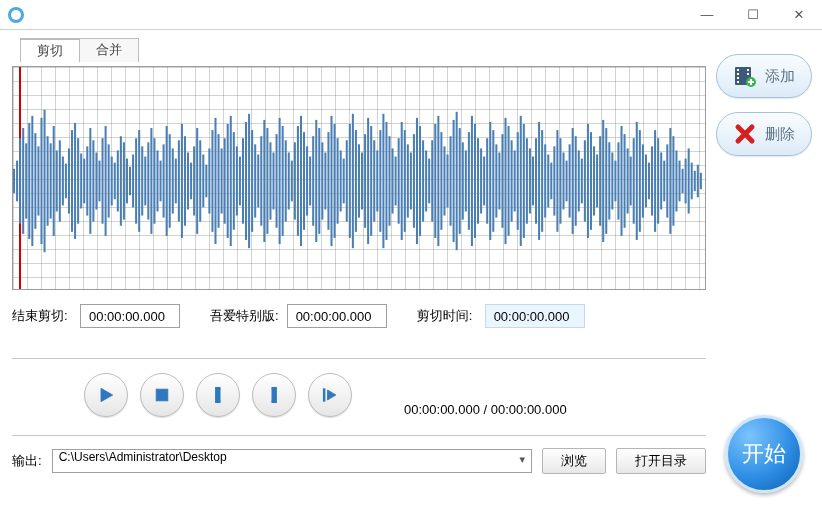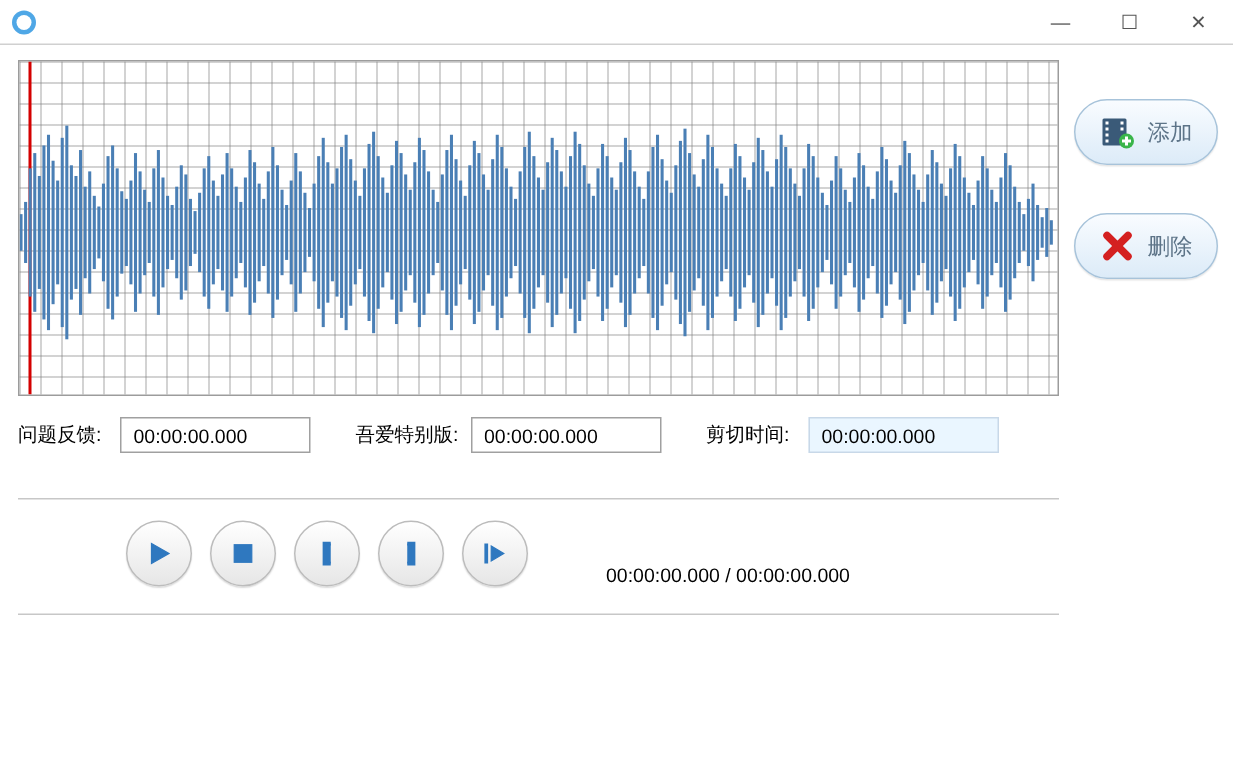--- a/index.html
+++ b/index.html
@@ -28,63 +28,67 @@
     background-image:
       repeating-linear-gradient(to right, rgba(128,128,128,0.35) 0 1px, transparent 1px 14px),
       repeating-linear-gradient(to bottom, rgba(128,128,128,0.35) 0 1px, transparent 1px 14px);
   }
   .wave-cursor { position:absolute; left:6px; top:0; bottom:0; width:2px; background:#d40000; }
   .wave-svg { position:absolute; inset:0; }
 
   
   .time-row { display:flex; align-items:center; gap:8px; margin-top:14px; font-size:13px; }
   .time-row .label { min-width:60px; }
-  .time-input { width:127px; height:24px; border:1px solid #a0a0a0; font-size:13px; padding-left:8px; background:#fff;}
+  .time-input { width:100px; height:24px; border:1px solid #a0a0a0; font-size:13px; padding-left:8px; background:#fff;}
   .time-input.ro { background:#eaf6ff; border-color:#c8d8e8;}
   .spacer { width:14px; }
 
   .hr { border:none; border-top:1px solid #c7c7c7; margin:30px 0 14px 0; }
 
   
   .play-row { display:flex; align-items:flex-end; gap:12px; padding-left:72px; }
   .circle-btn { width:44px; height:44px; border-radius:50%; background:linear-gradient(#ffffff,#e6e6e6); border:1px solid #bcbcbc; display:flex; align-items:center; justify-content:center; box-shadow:0 1px 1px rgba(0,0,0,0.15);}
   .circle-btn svg { width:20px; height:20px; fill:#2f78bf; stroke:#2f78bf; }
   .pos-text { margin-left:40px; font-size:13px; color:#000; }
 
   .hr2 { border:none; border-top:1px solid #c7c7c7; margin:18px 0 12px 0; }
 
   
   .out-row { display:flex; align-items:center; gap:10px; font-size:13px; }
   .out-select { flex:1; height:24px; border:1px solid #a0a0a0; font-size:12px; padding-left:6px; background:#fff; position:relative;}
   .out-select:after{content:"▾"; position:absolute; right:6px; top:3px; font-size:11px; color:#555;}
   .small-btn { padding:3px 18px; background:linear-gradient(#ffffff,#e8e8e8); border:1px solid #b5b5b5; font-size:13px; border-radius:2px;}
 
   
-  .side-btn { width:100%; height:44px; border-radius:22px; background:linear-gradient(#f9fcff,#dcebf8); border:1px solid #a7c3da; display:flex; align-items:center; justify-content:center; gap:8px; margin-top:32px; font-size:15px; color:#5d7488; box-shadow:0 1px 1px rgba(0,0,0,0.1);}
-  .side-btn:first-child{margin-top:30px;}
+  .side-btn { width:100%; height:44px; border-radius:22px; background:linear-gradient(#f9fcff,#dcebf8); border:1px solid #a7c3da; display:flex; align-items:center; justify-content:center; gap:8px; margin-top:14px; font-size:15px; color:#5d7488; box-shadow:0 1px 1px rgba(0,0,0,0.1);}
+  .side-btn:first-child{margin-top:18px;}
   .side-icon { width:24px; height:24px; }
 
   .start-btn { margin-top:auto; margin-bottom:12px; width:78px; height:78px; border-radius:50%;
     background:radial-gradient(circle at 30% 25%, #7cc3ff 0%, #2f8fe5 55%, #0a5eaf 100%);
     border:3px solid #cfe6fa; color:#fff; font-size:22px; display:flex; align-items:center; justify-content:center; box-shadow:0 2px 4px rgba(0,0,0,0.3);}
 </style>
 </head>
 <body>
 
 <div class="titlebar">
   <span class="title-icon"></span>
   <div class="win-controls">
     <div class="win-btn">—</div>
     <div class="win-btn">☐</div>
     <div class="win-btn close">✕</div>
   </div>
 </div>
 
 <div class="content">
   <div class="left-panel">
+    <div class="tabs">
+      <div class="tab active">剪切</div>
+      <div class="tab">合并</div>
+    </div>
 
     <div class="wave-box">
       <div class="wave-cursor"></div>
       <svg class="wave-svg" viewBox="0 0 680 224" preserveAspectRatio="none">
         <g fill="#4a7fb5">
 
         <rect x="0" y="100" width="2" height="24"></rect>
             <rect x="3" y="92" width="2" height="40"></rect>
             <rect x="6" y="70" width="2" height="84"></rect>
             <rect x="9" y="60" width="2" height="104"></rect>
@@ -308,21 +312,21 @@
             <rect x="663" y="80" width="2" height="64"></rect>
             <rect x="666" y="94" width="2" height="36"></rect>
             <rect x="669" y="102" width="2" height="20"></rect>
             <rect x="672" y="96" width="2" height="32"></rect>
             <rect x="675" y="104" width="2" height="16"></rect>
         </g>
       </svg>
     </div>
 
     <div class="time-row">
-      <span class="label">问题反馈:</span>
+      <span class="label">结束剪切:</span>
       <input class="time-input" value="00:00:00.000" style="">
       <span class="spacer"></span>
       <span class="label">吾爱特别版:</span>
       <input class="time-input" value="00:00:00.000" style="">
       <span class="spacer"></span>
       <span class="label">剪切时间:</span>
       <input class="time-input ro" readonly="" value="00:00:00.000" style="">
     </div>
 
     <hr class="hr">
@@ -352,20 +356,26 @@
         <svg viewBox="0 0 24 24">
             <path d="M5 4v16" stroke-width="3" fill="none"></path>
             <path d="M9 6l10 6-10 6z"></path>
           </svg>
       </div>
       <span class="pos-text">00:00:00.000 / 00:00:00.000</span>
     </div>
 
     <hr class="hr2">
 
+    <div class="out-row">
+      <span>输出:</span>
+      <div class="out-select"><span>C:\Users\Administrator\Desktop</span></div>
+      <button class="small-btn">浏览</button>
+      <button class="small-btn">打开目录</button>
+    </div>
   </div>
 
   <div class="right-panel">
     <div class="side-btn">
       <svg class="side-icon" viewBox="0 0 24 24">
           <rect x="2" y="3" width="16" height="18" rx="1" fill="#3a5a78"></rect>
           <rect x="4" y="5" width="2" height="2" fill="#fff"></rect>
           <rect x="4" y="9" width="2" height="2" fill="#fff"></rect>
           <rect x="4" y="13" width="2" height="2" fill="#fff"></rect>
           <rect x="4" y="17" width="2" height="2" fill="#fff"></rect>
@@ -375,14 +385,17 @@
           <path d="M18 15v6M15 18h6" stroke="#fff" stroke-width="2"></path>
         </svg>
       <span>添加</span>
     </div>
     <div class="side-btn">
       <svg class="side-icon" viewBox="0 0 24 24">
           <path d="M5 5l14 14M19 5L5 19" stroke="#d42020" stroke-width="5" stroke-linecap="round"></path>
         </svg>
       <span>删除</span>
     </div>
+    <div class="start-btn">
+      <span>开始</span>
+    </div>
   </div>
 </div>
 
 </body></html>

